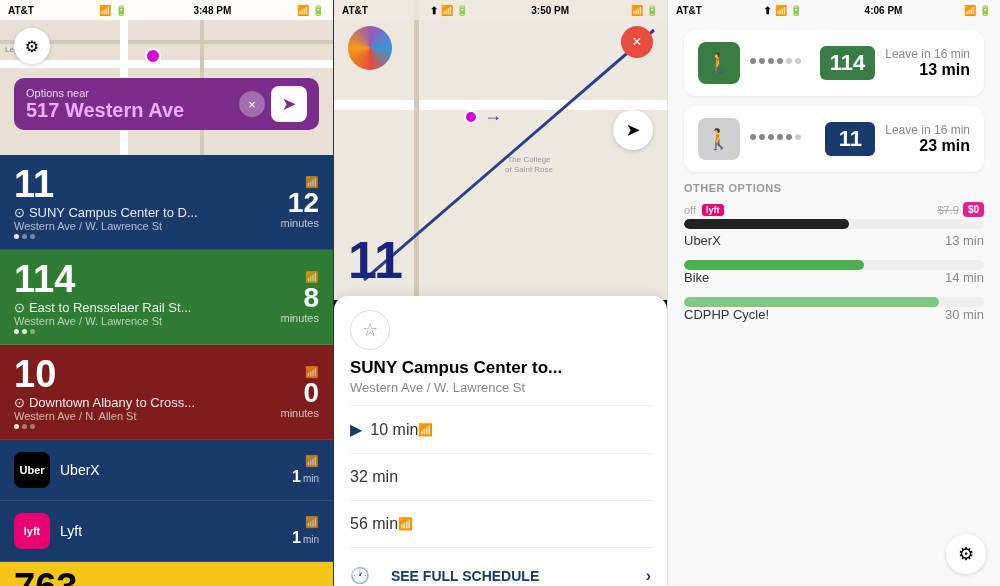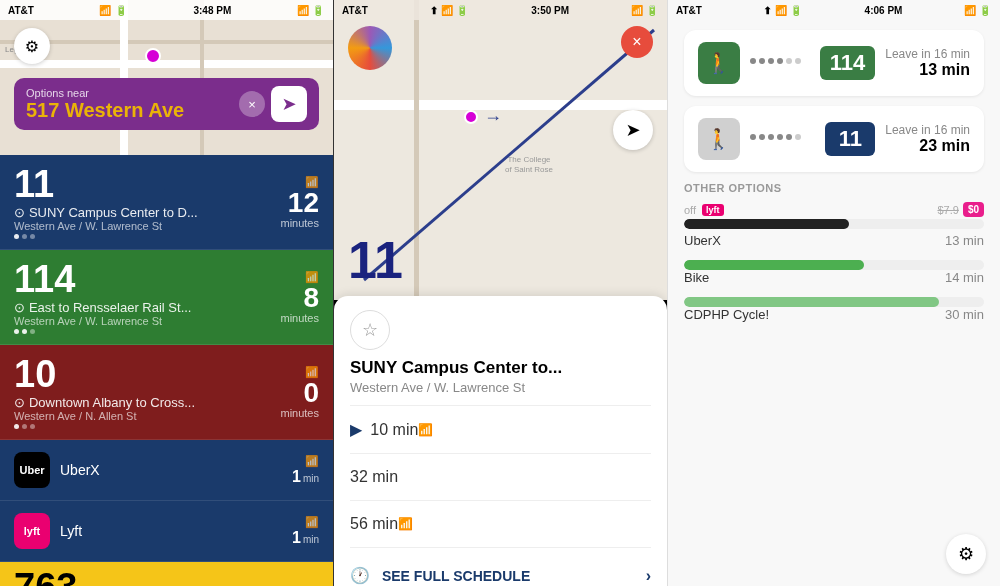--- a/index.html
+++ b/index.html
@@ -115,21 +115,21 @@
       z-index: 15;
     }
     .options-text-wrap { flex: 1; }
     .options-near-label {
       font-size: 11px;
       color: rgba(255,255,255,0.8);
     }
     .options-address {
       font-size: 20px;
       font-weight: 700;
-      color: #eab308;
+      color: #f0abfc;
     }
     .options-btn-close {
       width: 26px; height: 26px;
       background: rgba(255,255,255,0.3);
       border-radius: 50%;
       display: flex; align-items: center; justify-content: center;
       color: #fff;
       font-size: 13px;
       cursor: pointer;
       margin-left: 6px;
@@ -768,21 +768,21 @@
       <span>32 min</span>
     </div>
     <div class="card-divider"></div>
     <div class="card-time-row">
       <span>56 min</span>
       <span class="signal"> 📶</span>
     </div>
     <div class="card-divider"></div>
     <div class="see-schedule">
       <span class="schedule-icon">🕐</span>
-      <span style="flex:1;padding-left:12px;">SEE FULL SCHEDULE</span>
+      <span style="flex:1;padding-left:21px;">SEE FULL SCHEDULE</span>
       <span class="schedule-chevron">›</span>
     </div>
   </div>
 </div>
 
 <div class="panel3">
   <div class="p3-status-bar">
     <span>AT&amp;T</span>
     <div style="display:flex;align-items:center;gap:3px;">
       <span>⬆</span>

